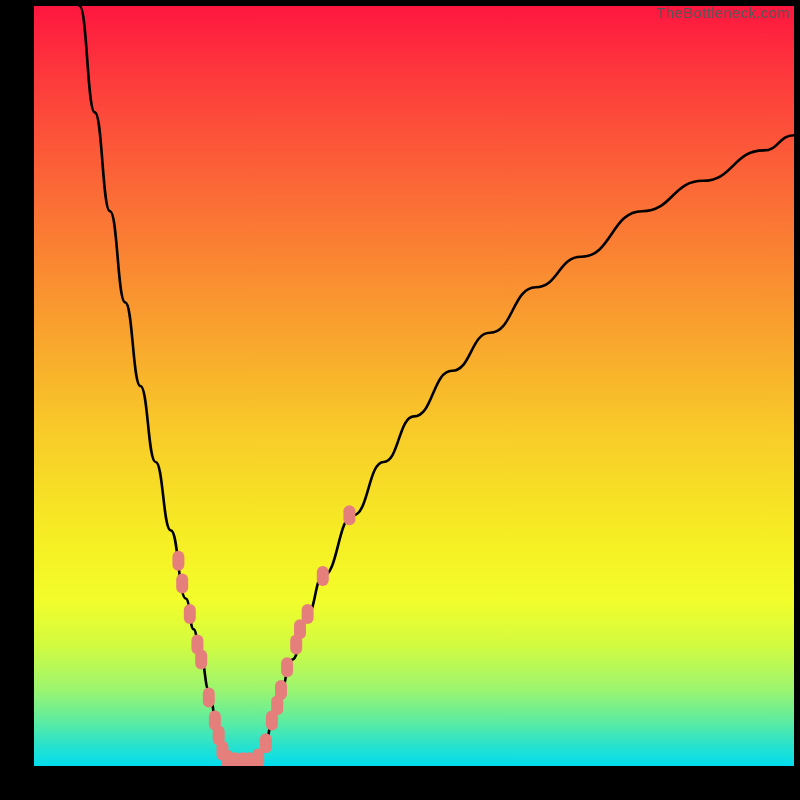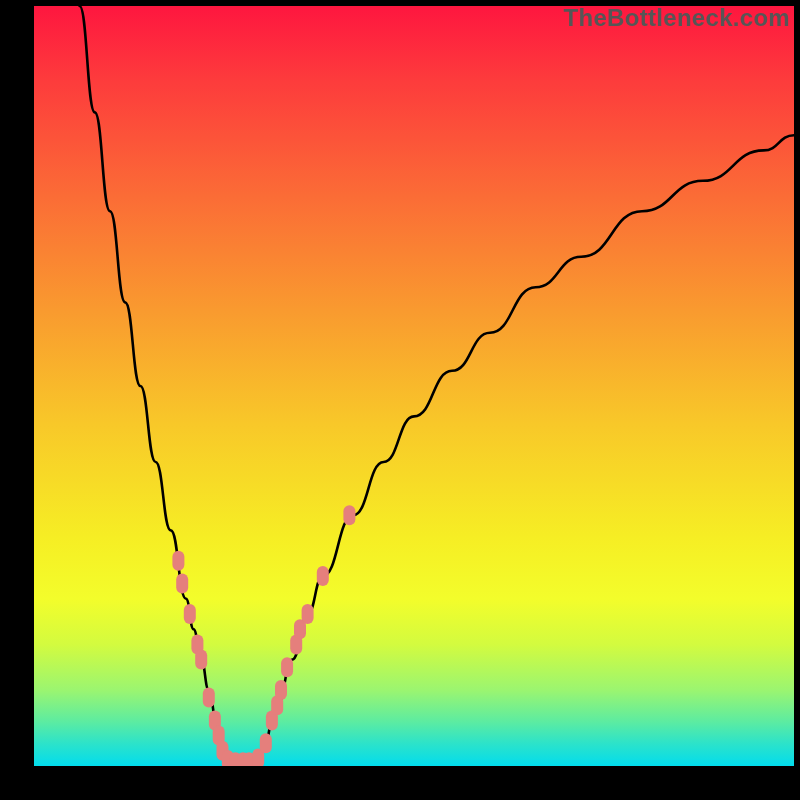--- a/index.html
+++ b/index.html
@@ -23,22 +23,22 @@
     left: 0;
     top: 0;
     width: 760px;
     height: 760px;
   }
   .watermark {
     position: absolute;
     right: 10px;
     top: 4px;
     font-family: Arial, Helvetica, sans-serif;
-    font-size: 24px;
-    font-weight: bold;
+    font-size: 15px;
+    font-weight: normal;
     color: #565656;
     letter-spacing: 0.3px;
     user-select: none;
   }
   svg { display: block; }
 </style>
 </head>
 <body>
 
 <div class="chart-frame">

